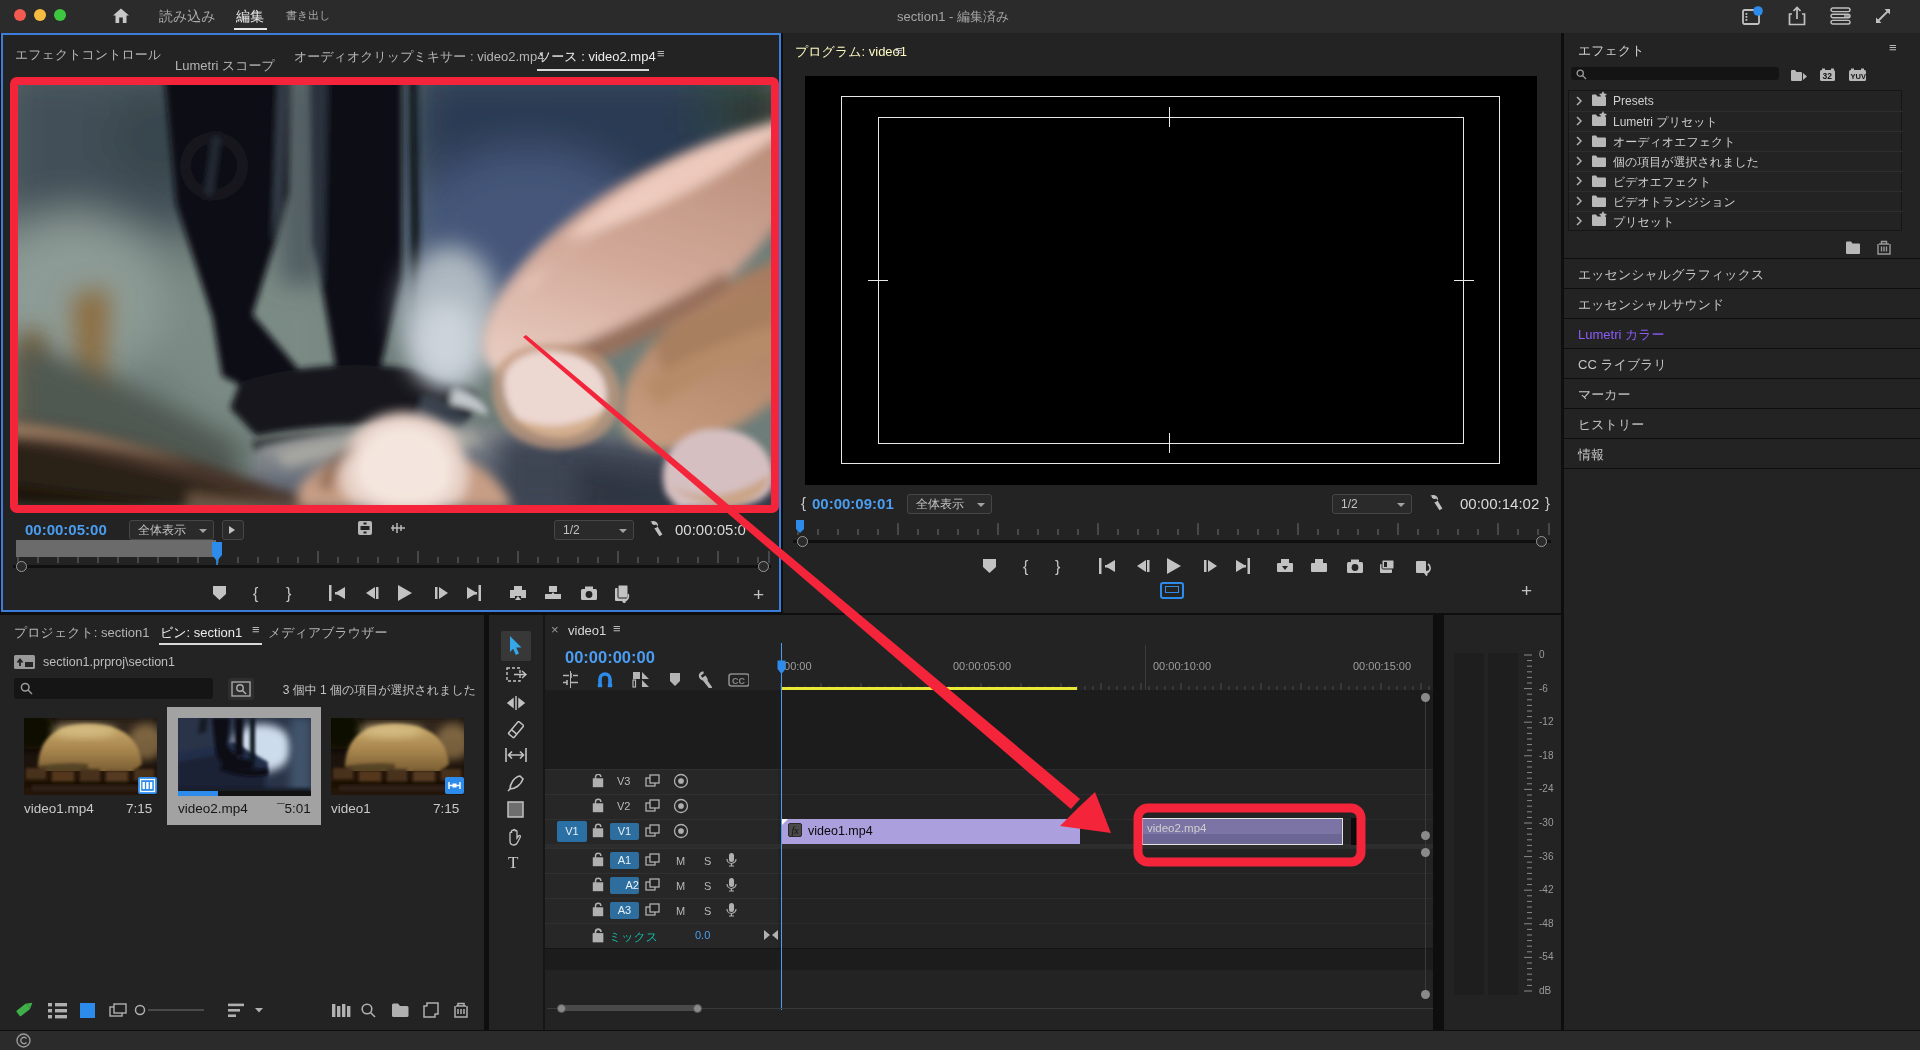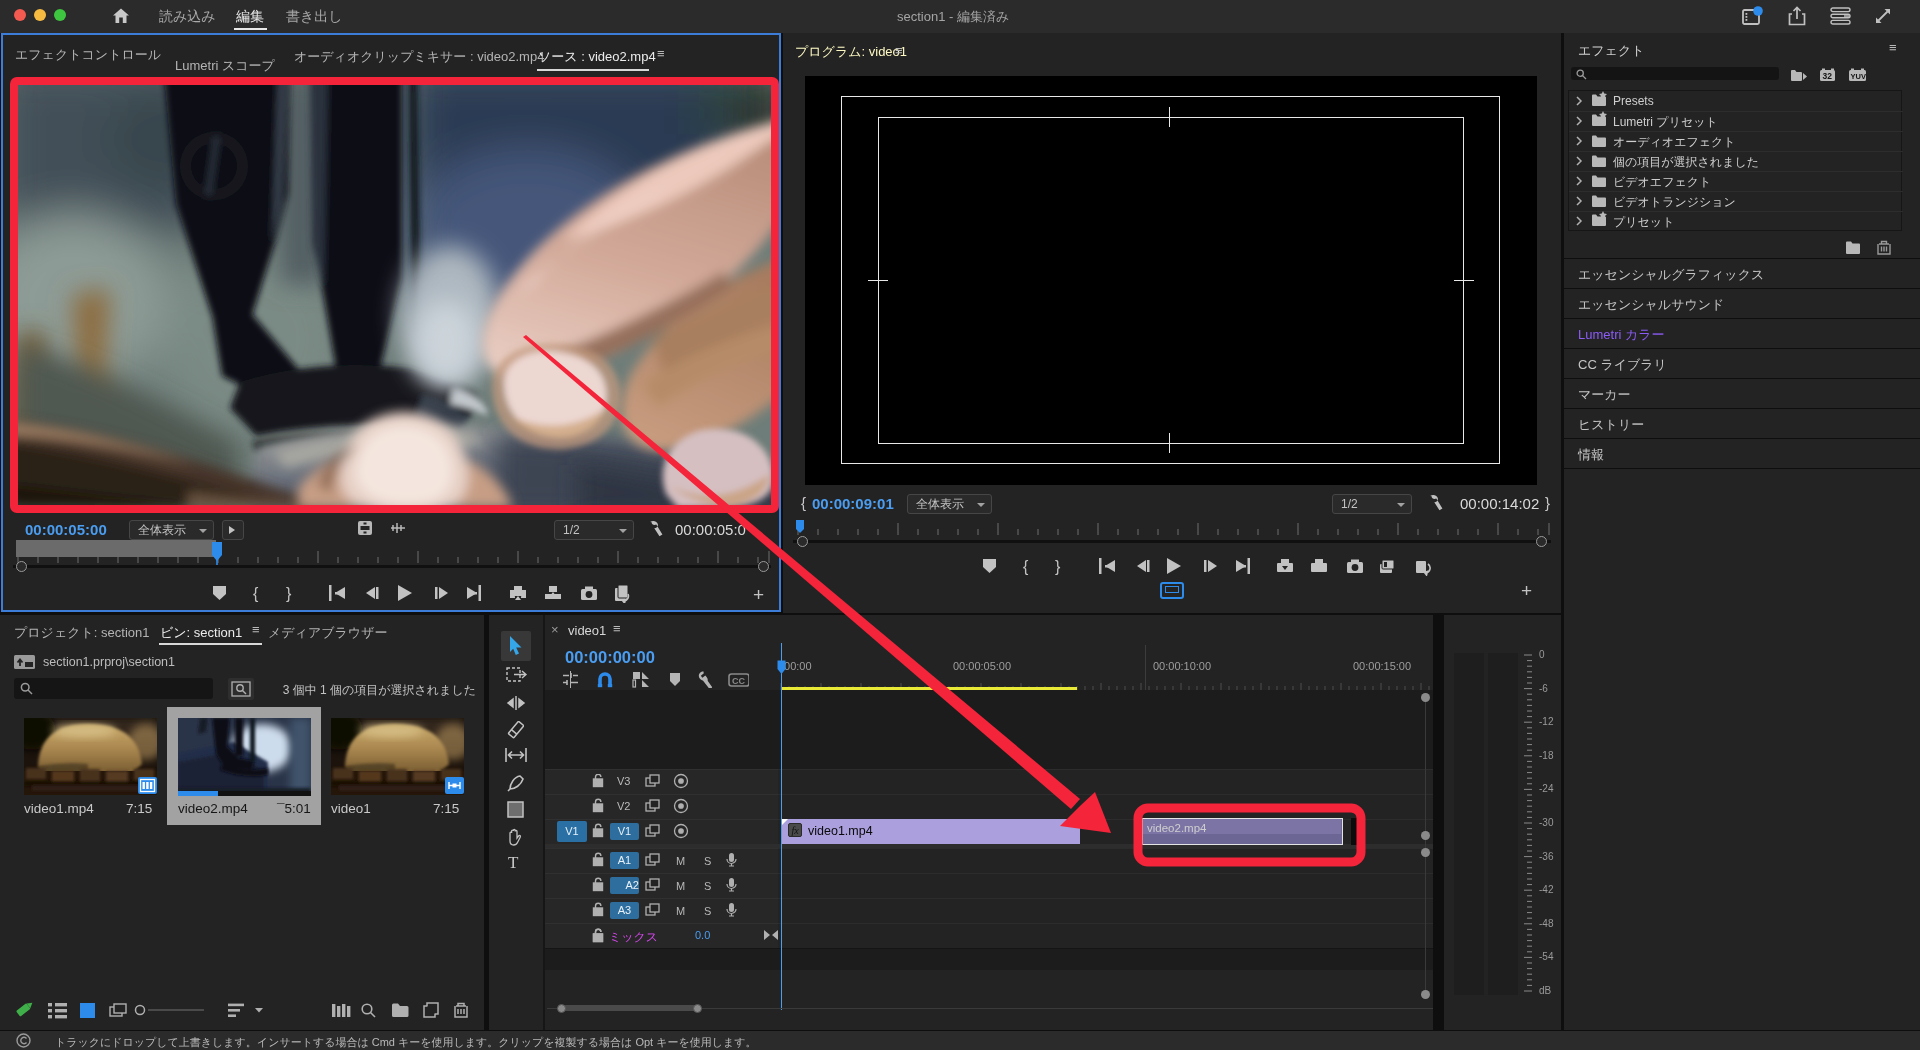--- a/index.html
+++ b/index.html
@@ -24,21 +24,21 @@
 <div class="topbar">
   <div class="dot" style="left:14px;background:#f35b50"></div>
   <div class="dot" style="left:34px;background:#f8bb41"></div>
   <div class="dot" style="left:54px;background:#3fc640"></div>
   <svg class="abs" style="left:112px;top:7px" width="18" height="18" viewBox="0 0 18 18">
     <path d="M9 1.5 L17 8.5 L14.5 8.5 L14.5 16 L10.8 16 L10.8 10.5 L7.2 10.5 L7.2 16 L3.5 16 L3.5 8.5 L1 8.5 Z" fill="#c8c8c8"></path>
   </svg>
   <div class="abs tabtxt" style="left:159px;top:8px;font-size:14px;color:#a9a9a9">読み込み</div>
   <div class="abs tabtxt" style="left:236px;top:8px;font-size:14px;color:#ececec">編集</div>
   <div class="abs" style="left:234px;top:28px;width:33px;height:2px;background:#e8e8e8"></div>
-  <div class="abs tabtxt" style="left:286px;top:8px;font-size:14px;color:#a9a9a9">書き出し</div>
+  <div class="abs tabtxt" style="left:286px;top:8px;font-size:11px;color:#a9a9a9">書き出し</div>
   <div class="abs" style="left:897px;top:8px;font-size:13px;color:#a5a5a5">section1 - 編集済み</div>
 
   <svg class="abs" style="left:1742px;top:6px" width="22" height="20" viewBox="0 0 22 20">
     <rect x="1" y="4" width="16" height="14" rx="1.5" fill="none" stroke="#c0c0c0" stroke-width="1.8"></rect>
     <rect x="3.5" y="7" width="1.8" height="1.8" fill="#c0c0c0"></rect>
         <rect x="3.5" y="10" width="1.8" height="1.8" fill="#c0c0c0"></rect>
         <rect x="3.5" y="13" width="1.8" height="1.8" fill="#c0c0c0"></rect>
     <circle cx="16" cy="5" r="4.8" fill="#2d8ceb"></circle>
   </svg>
   <svg class="abs" style="left:1788px;top:6px" width="18" height="20" viewBox="0 0 18 20">
@@ -714,21 +714,21 @@
   <div class="abs" style="left:289px;top:283px;width:655px;height:25px;background:#232323;border-top:1px solid #2c2c2c"></div>
   <div class="abs" style="left:289px;top:308px;width:655px;height:25px;background:#232323;border-top:1px solid #2c2c2c"></div>
 
   <div class="abs" style="left:68px;top:206px;width:30px;height:21px;background:#2a70a5;border-radius:2px;color:#e8f1f8;font-size:11px;text-align:center;line-height:21px">V1</div>
   <div class="abs" style="left:121px;top:208px;width:29px;height:17px;background:#2d6e9e;border-radius:2px;color:#e8f1f8;font-size:11px;text-align:center;line-height:17px">V1</div>
   <div class="abs" style="left:121px;top:237px;width:29px;height:17px;background:#2d6e9e;border-radius:2px;color:#e8f1f8;font-size:11px;text-align:center;line-height:17px">A1</div>
   <div class="abs" style="left:121px;top:262px;width:29px;height:17px;background:#2d6e9e;border-radius:2px;color:#e8f1f8;font-size:11px;text-align:right;line-height:17px">A2</div>
   <div class="abs" style="left:121px;top:287px;width:29px;height:17px;background:#2d6e9e;border-radius:2px;color:#e8f1f8;font-size:11px;text-align:center;line-height:17px">A3</div>
   <div class="abs" style="left:128px;top:160px;font-size:11px;color:#bbb">V3</div>
   <div class="abs" style="left:128px;top:185px;font-size:11px;color:#bbb">V2</div>
-  <div class="abs" style="left:120px;top:314px;font-size:12px;color:#d946ef">ミックス</div>
+  <div class="abs" style="left:120px;top:314px;font-size:12px;color:#14b8a6">ミックス</div>
   <div class="abs" style="left:206px;top:314px;font-size:11px;color:#4a9df0">0.0</div>
 
   <svg class="abs" style="left:103px;top:159px" width="12" height="205" viewBox="0 0 12 205">
     <g fill="none" stroke="#b0b0b0" stroke-width="1.4">
       <g id="lk">
             <rect x="1.5" y="5" width="9" height="7.5" fill="#b0b0b0"></rect>
             <path d="M3.5 5 L3.5 3 a2.7 2.7 0 0 1 5.4 0"></path>
           </g>
       <use href="#lk" y="25"></use>
           <use href="#lk" y="50"></use>
@@ -838,21 +838,20 @@
     <div class="abs" style="top:302.4px">-54</div>
         <div class="abs" style="top:336px">dB</div>
   </div>
 </div>
 
 <div class="abs" style="left:0;top:1031px;width:1920px;height:19px;background:#2b2b2b">
   <svg class="abs" style="left:16px;top:2px" width="15" height="15" viewBox="0 0 15 15">
     <circle cx="7.5" cy="7.5" r="6.5" fill="none" stroke="#9a9a9a" stroke-width="1.4"></circle>
     <path d="M10.5 5.5 a3.2 3.2 0 1 0 0 4" fill="none" stroke="#9a9a9a" stroke-width="1.4"></path>
   </svg>
-  <div class="abs" style="left:55px;top:4px;font-size:11px;color:#b9b9b9">トラックにドロップして上書きします。インサートする場合は Cmd キーを使用します。クリップを複製する場合は Opt キーを使用します。</div>
 </div>
 
 <svg class="abs" style="left:0;top:0;pointer-events:none" width="1920" height="1050" viewBox="0 0 1920 1050">
   <rect x="14" y="81" width="761" height="428" rx="3" fill="none" stroke="#f4243a" stroke-width="8"></rect>
   <rect x="1138" y="808" width="223" height="54" rx="10" fill="none" stroke="#f4243a" stroke-width="9"></rect>
   <polygon points="523,337 526,335 1080,799 1071,809 Z" fill="#f4243a"></polygon>
   <path d="M1111 833 L1095 792 L1080 806 L1060 826 Z" fill="#f4243a"></path>
 </svg>
 
 </div>

